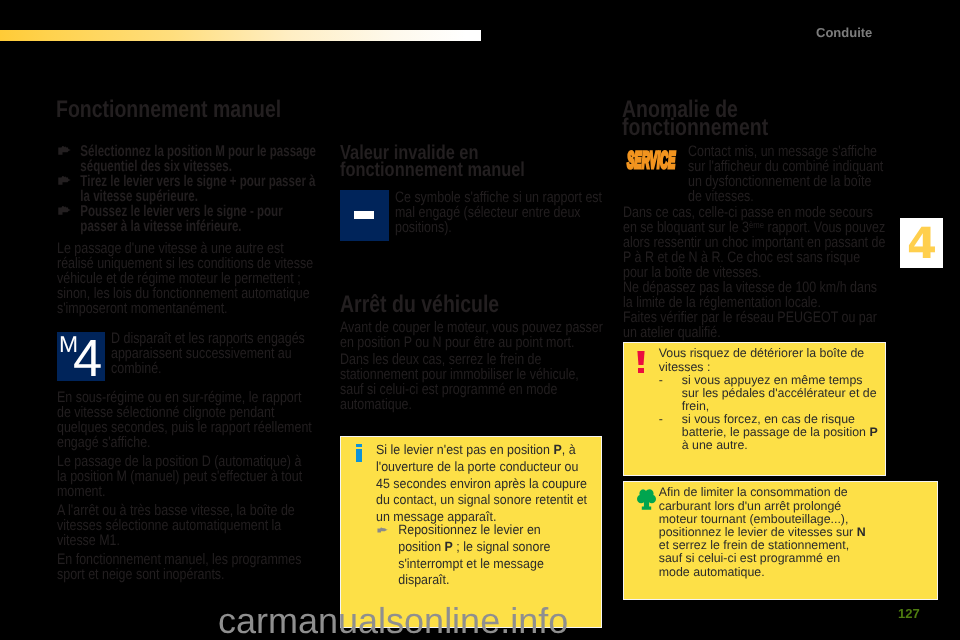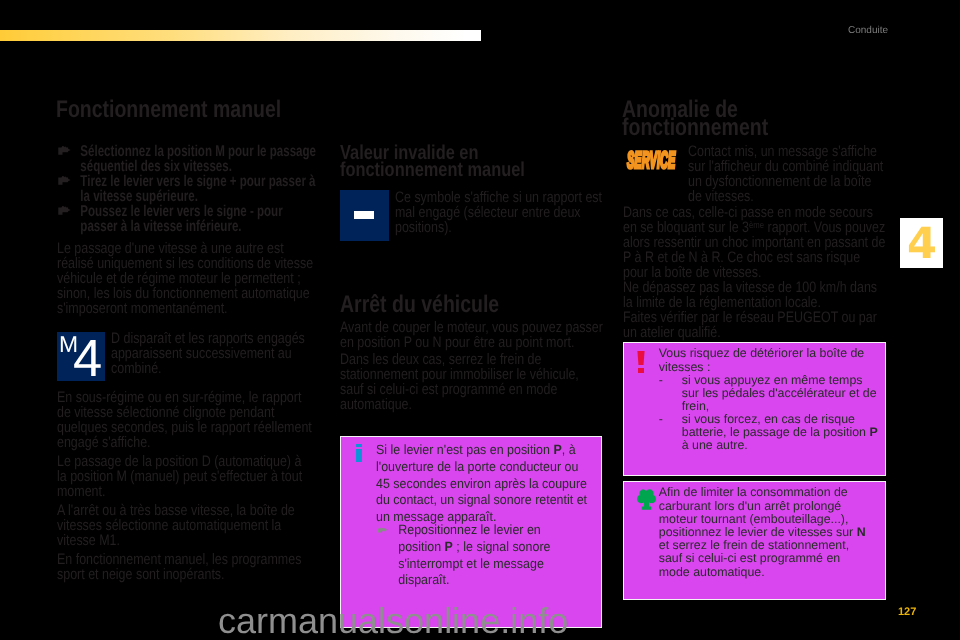--- a/index.html
+++ b/index.html
@@ -5,21 +5,21 @@
 <style>
   html,body{margin:0;padding:0;}
   body{width:960px;height:640px;background:#000;overflow:hidden;
        font-family:"Liberation Sans",sans-serif;
        -webkit-font-smoothing:antialiased;text-rendering:geometricPrecision;}
   .page{position:relative;width:960px;height:640px;background:#000;overflow:hidden;}
 
   
   .topbar{position:absolute;left:0;top:30px;width:481px;height:11px;
       background:linear-gradient(to right,#FFCB37 0%,#FFD24D 10%,#FFDE7E 36%,#FFEEC3 60%,#FEF9EC 82%,#FFFFFF 97%,#FFFFFF 100%);}
-  .section-title{position:absolute;left:848px;top:25px;font-size:10px;font-weight:normal;
+  .section-title{position:absolute;left:816px;top:25px;font-size:13px;font-weight:bold;
       color:#7c7c7c;letter-spacing:0px;}
 
   
   .tab{position:absolute;left:900px;top:218px;width:43px;height:50px;background:#ffffff;}
   .tab span{position:absolute;left:0;top:0;width:43px;height:50px;line-height:53px;
       text-align:center;font-size:43px;font-weight:bold;color:#FFCF4D;
       font-family:"DejaVu Sans",sans-serif;letter-spacing:-1px;}
 
   
   .col{position:absolute;top:0;color:#231F20;}
@@ -45,21 +45,21 @@
   ul.bullets li .pt svg{display:block;width:13.5px;height:14px;fill:#231F20;}
 
   .navybox{background:#00245A;position:absolute;}
   .navybox .m{position:absolute;left:2.0px;top:1.0px;font-size:22.9px;font-weight:normal;
       color:#fff;font-family:"Liberation Sans",sans-serif;line-height:22.9px;}
   .navybox .g{position:absolute;left:16.0px;top:0.5px;font-size:52.5px;font-weight:normal;
       color:#fff;line-height:52.5px;font-family:"Liberation Sans",sans-serif;}
   .minus{position:absolute;width:20px;height:8px;background:#ffffff;}
 
   
-  .infobox{position:absolute;background:#d946ef;border:1px solid #f4f4f4;
+  .infobox{position:absolute;background:#fde047;border:1px solid #f4f4f4;
       box-sizing:border-box;}
   .ibtxt{position:absolute;font-size:13.3px;line-height:16.75px;color:#2b2b2b;
       transform:scaleX(0.936);transform-origin:0 0;}
   .ibtxt b{font-weight:bold;}
   .wbtxt{position:absolute;font-size:12.36px;line-height:13.2px;color:#2b2b2b;}
   .wbtxt b{font-weight:bold;}
 
   .ico-i{position:absolute;left:14.6px;top:6.8px;width:6.1px;height:18px;}
   .ico-i:before{content:"";position:absolute;left:0;top:0;width:6.1px;height:3.1px;background:#0D93D8;}
   .ico-i:after{content:"";position:absolute;left:0;top:5px;width:6.1px;height:13.1px;background:#0D93D8;}
@@ -78,22 +78,22 @@
   .pt2 svg{display:block;width:12px;height:8px;fill:#8a8a8a;}
 
   .svcbadge{position:absolute;left:4px;top:150px;font-style:italic;}
   .svcbadge span{font-size:23.6px;font-weight:bold;color:#F2941F;line-height:23.6px;
       font-family:"Liberation Sans",sans-serif;letter-spacing:0px;
       -webkit-text-stroke:3.2px #F2941F;paint-order:stroke fill;
       display:inline-block;transform:scaleX(0.466);transform-origin:0 0;}
 
   .watermark{position:absolute;left:218px;top:600px;width:700px;font-size:36px;
       color:#8f8f8f;font-family:"Liberation Sans",sans-serif;letter-spacing:0px;}
-  .pagenum{position:absolute;left:898px;top:606px;font-size:11px;font-weight:bold;
-      color:#eab308;}
+  .pagenum{position:absolute;left:898px;top:606px;font-size:13px;font-weight:bold;
+      color:#4d7c0f;}
 </style>
 </head>
 <body>
 
 <div class="page">
 
   <div class="topbar"></div>
   <div class="section-title">Conduite</div>
 
   <div class="tab">
@@ -177,21 +177,21 @@
     <div class="ico-excl"></div>
     <div class="wbtxt" style="left:34.8px;top:4.4px;width:208px">Vous risquez de détériorer la boîte de vitesses :</div>
     <div class="wbtxt dashitem" style="left:34.8px;top:30.8px;width:220px">
       <span class="dash">-</span><span><span>si vous appuyez en même temps sur les pédales d'accélérateur et de frein,</span></span>
     </div>
     <div class="wbtxt dashitem" style="left:34.8px;top:70px;width:220px">
       <span class="dash">-</span><span><span>si vous forcez, en cas de risque batterie, le passage de la position </span><b>P</b><span> à une autre.</span></span>
     </div>
   </div>
 
-  <div class="infobox" style="left:623px;top:481px;width:263px;height:119px">
+  <div class="infobox" style="left:623px;top:481px;width:315px;height:119px">
     <div class="ico-tree">
       <svg viewBox="0 0 24 26" width="24" height="26" aria-hidden="true">
         <path d="M8.6 1.2c1.4 0 2.6.7 3.4 1.8.8-1.1 2-1.8 3.4-1.8 2.3 0 4.2 1.9 4.2 4.3 0 .5-.1 1-.3 1.5 1.6.6 2.7 2.2 2.7 4 0 2.4-1.9 4.3-4.2 4.3-1 0-2-.4-2.7-1v4.1h2.1v3.3H7.8v-3.3h2.1v-4.1c-.7.6-1.7 1-2.7 1-2.3 0-4.2-1.9-4.2-4.3 0-1.8 1.1-3.4 2.7-4-.2-.5-.3-1-.3-1.5 0-2.4 1.9-4.3 4.2-4.3z"></path>
       </svg>
     </div>
     <div class="wbtxt" style="left:34.8px;top:4.4px;width:215px"><span>Afin de limiter la consommation de carburant lors d'un arrêt prolongé moteur tournant (embouteillage...), positionnez le levier de vitesses sur </span><b>N</b><span> et serrez le frein de stationnement, sauf si celui-ci est programmé en mode automatique.</span></div>
   </div>
 
   <div class="watermark">carmanualsonline.info</div>
   <div class="pagenum">127</div>

